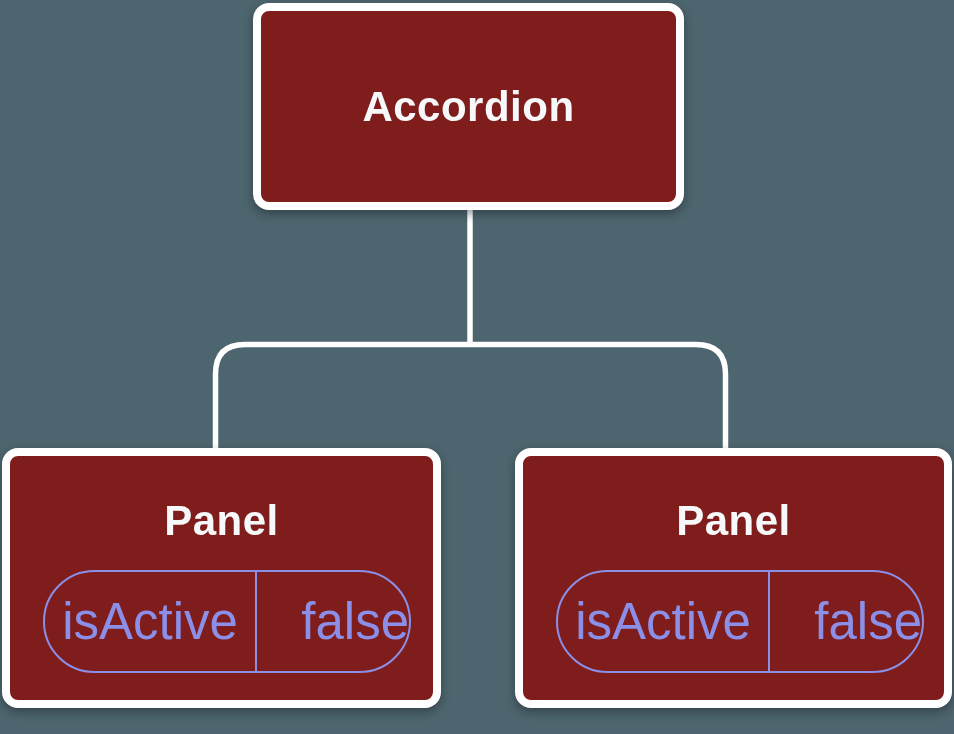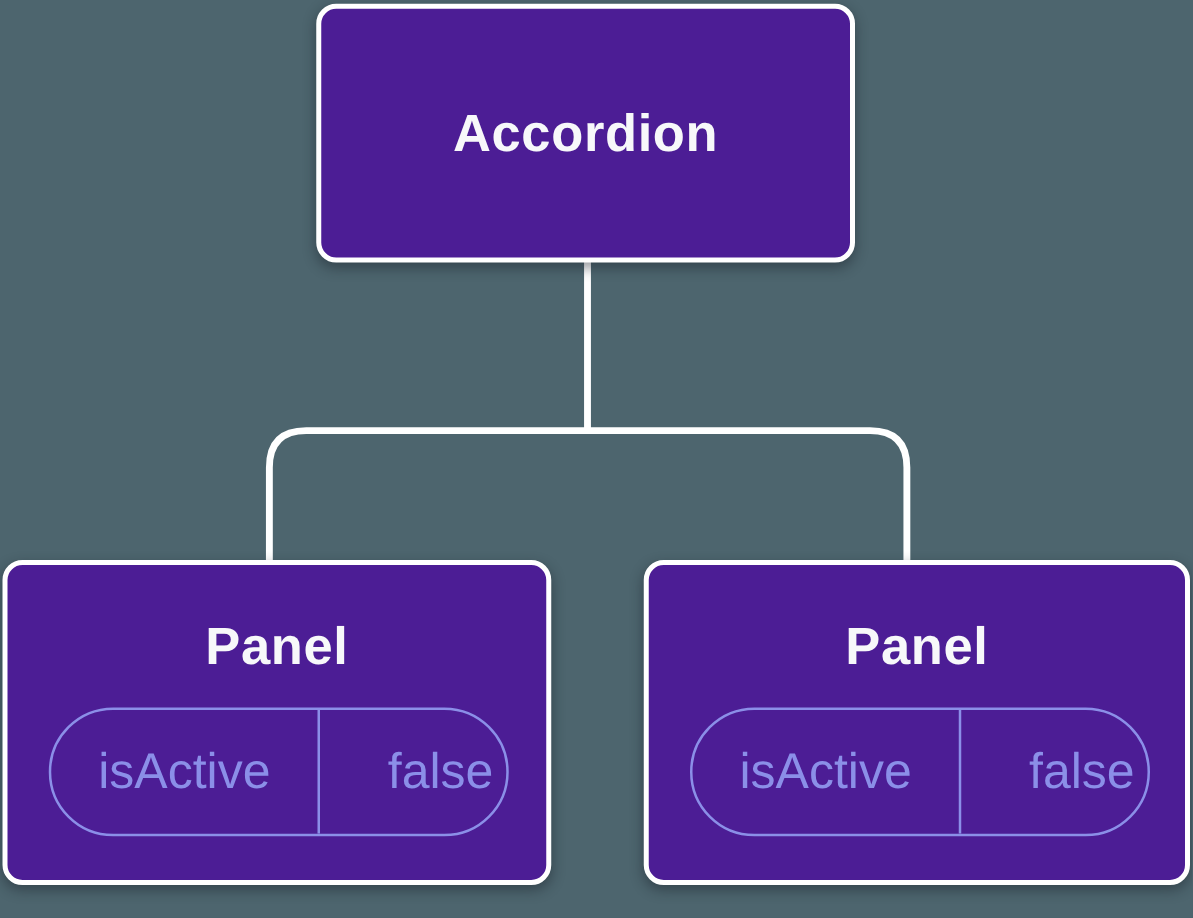--- a/index.html
+++ b/index.html
@@ -23,22 +23,22 @@
     top: 0;
     width: 954px;
     height: 734px;
     z-index: 1;
     pointer-events: none;
   }
 
   .node {
     position: absolute;
     box-sizing: border-box;
-    background: #4c1d95;
-    border: 4px solid #ffffff;
+    background: #7f1d1d;
+    border: 8px solid #ffffff;
     border-radius: 16px;
     box-shadow: 0 4px 10px rgba(22, 28, 38, 0.45);
     z-index: 2;
   }
 
   .node-root {
     left: 253px;
     top: 3px;
     width: 431px;
     height: 207px;
@@ -92,21 +92,21 @@
     display: flex;
     align-items: stretch;
     overflow: hidden;
   }
 
   .prop-cell {
     display: flex;
     align-items: center;
     justify-content: center;
     color: #8b8fe8;
-    font-size: 40px;
+    font-size: 51px;
     font-weight: 400;
     white-space: nowrap;
   }
 
   .prop-name-cell {
     width: 213px;
     border-right: 2.5px solid #8b8fe8;
   }
 
   .prop-value-cell {

